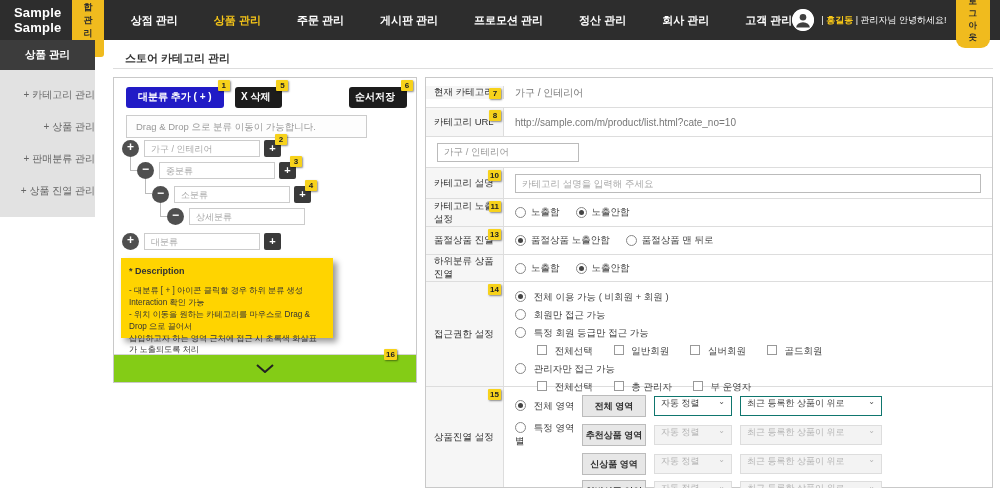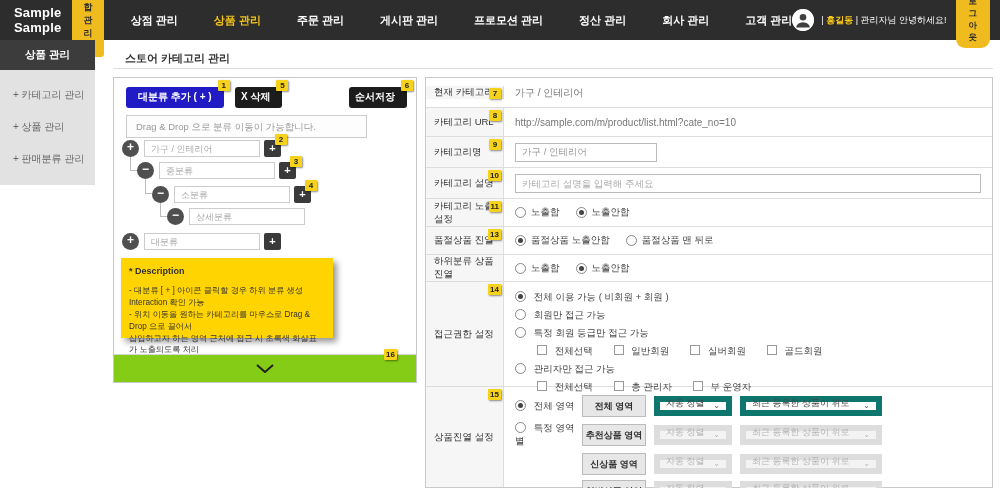--- a/index.html
+++ b/index.html
@@ -31,21 +31,21 @@
   .logout-btn {
     background:#f0bb1e; color:#2d2d2d; font-size:8.5px; font-weight:bold;
     border:none; border-radius:9px; padding:4px 13px; margin-left:9px; cursor:pointer;
   }
   
   .sidebar { position:absolute; left:0; top:40px; width:95px; height:448px; background:#fff; }
   .sidebar-title {
     height:30px; background:#3c3c3c; color:#fff; font-size:10.5px; font-weight:bold;
     display:flex; align-items:center; justify-content:center;
   }
-  .sidebar-menu { background:#e2e2e2; padding:9px 0 10px 0; }
+  .sidebar-menu { background:#e2e2e2; padding:9px 0 10px 0;text-align:right; }
   .sidebar-item { font-size:10px; color:#666; padding:9px 0 9px 13px; cursor:pointer; white-space:nowrap; }
   
   .page-title { position:absolute; left:125px; top:51px; font-size:11px; font-weight:bold; color:#333; }
   .title-divider { position:absolute; left:113px; top:68px; width:880px; border-top:1px solid #ddd; }
   
   .lpanel { position:absolute; left:113px; top:77px; width:304px; height:306px; border:1px solid #c9c9c9; background:#fff; }
   .btnwrap { position:absolute; top:8px; }
   .btn { height:21px; border:none; border-radius:3px; font-size:10px; font-weight:bold; color:#fff; padding:0 12px; cursor:pointer; font-family:inherit; }
   .btn-blue { background:#211bc6; }
   .btn-dark { background:#1c1c1c;padding-left:6px; }
@@ -119,21 +119,21 @@
   .acc-line { margin-bottom:6px; line-height:12px; }
   .acc-sub { margin-left:22px; }
   .acc-sub .opt-label { margin-right:18px; }
   .disp-row { display:flex; align-items:center; margin-bottom:5px; }
   .disp-radio-col { width:67px; flex-shrink:0; }
   .area-btn {
     width:64px; height:22px; background:#e7e7e7; border:1px solid #bbb;
     font-size:9px; font-weight:bold; color:#333; cursor:pointer; font-family:inherit; flex-shrink:0;
   }
   .sel {
-    height:20px; border:6px solid #0f766e; background:#fff; display:flex; align-items:flex-end;
+    height:20px; border:1px solid #0f766e; background:#fff; display:flex; align-items:flex-start;
     justify-content:space-between; font-size:9px; color:#444; padding:0 6px; margin-left:8px; cursor:pointer;
   }
   .sel .arr { font-size:8px; color:#555; }
   .sel.disabled { border-color:#ddd; background:#f3f3f3; color:#b5b5b5; cursor:default; }
   .sel.disabled .arr { color:#b5b5b5; }
   .sel-sort { width:78px; }
   .sel-order { width:142px; }
 </style>
 </head>
 <body>
@@ -167,20 +167,21 @@
     <button class="logout-btn">로그아웃</button>
   </div>
 </div>
 
 <div class="sidebar">
   <div class="sidebar-title">상품 관리</div>
   <div class="sidebar-menu">
     <div class="sidebar-item">+ 카테고리 관리</div>
     <div class="sidebar-item">+ 상품 관리</div>
     <div class="sidebar-item">+ 판매분류 관리</div>
+    <div class="sidebar-item">+ 상품 진열 관리</div>
   </div>
 </div>
 
 <div class="page-title">스토어 카테고리 관리</div>
 <div class="title-divider"></div>
 
 <div class="lpanel">
 
   <span class="btnwrap" style="left:12px; position:absolute;">
     <button class="btn btn-blue">대분류 추가 ( + )</button>
@@ -260,24 +261,20 @@
 
   <div class="frow" style="height:29px;">
     <div class="flabel">
       <span>카테고리 URL</span>
       <span class="num-badge">8</span>
     </div>
     <div class="fval">http://sample.com/m/product/list.html?cate_no=10</div>
   </div>
 
   <div class="frow" style="height:31px;">
-    <div class="flabel">
-      <span>카테고리명</span>
-      <span class="num-badge">9</span>
-    </div>
     <div class="fval">
       <input class="text-input" style="width: 142px;" value="가구 / 인테리어">
     </div>
   </div>
 
   <div class="frow" style="height:31px;">
     <div class="flabel">
       <span>카테고리 설명</span>
       <span class="num-badge">10</span>
     </div>

